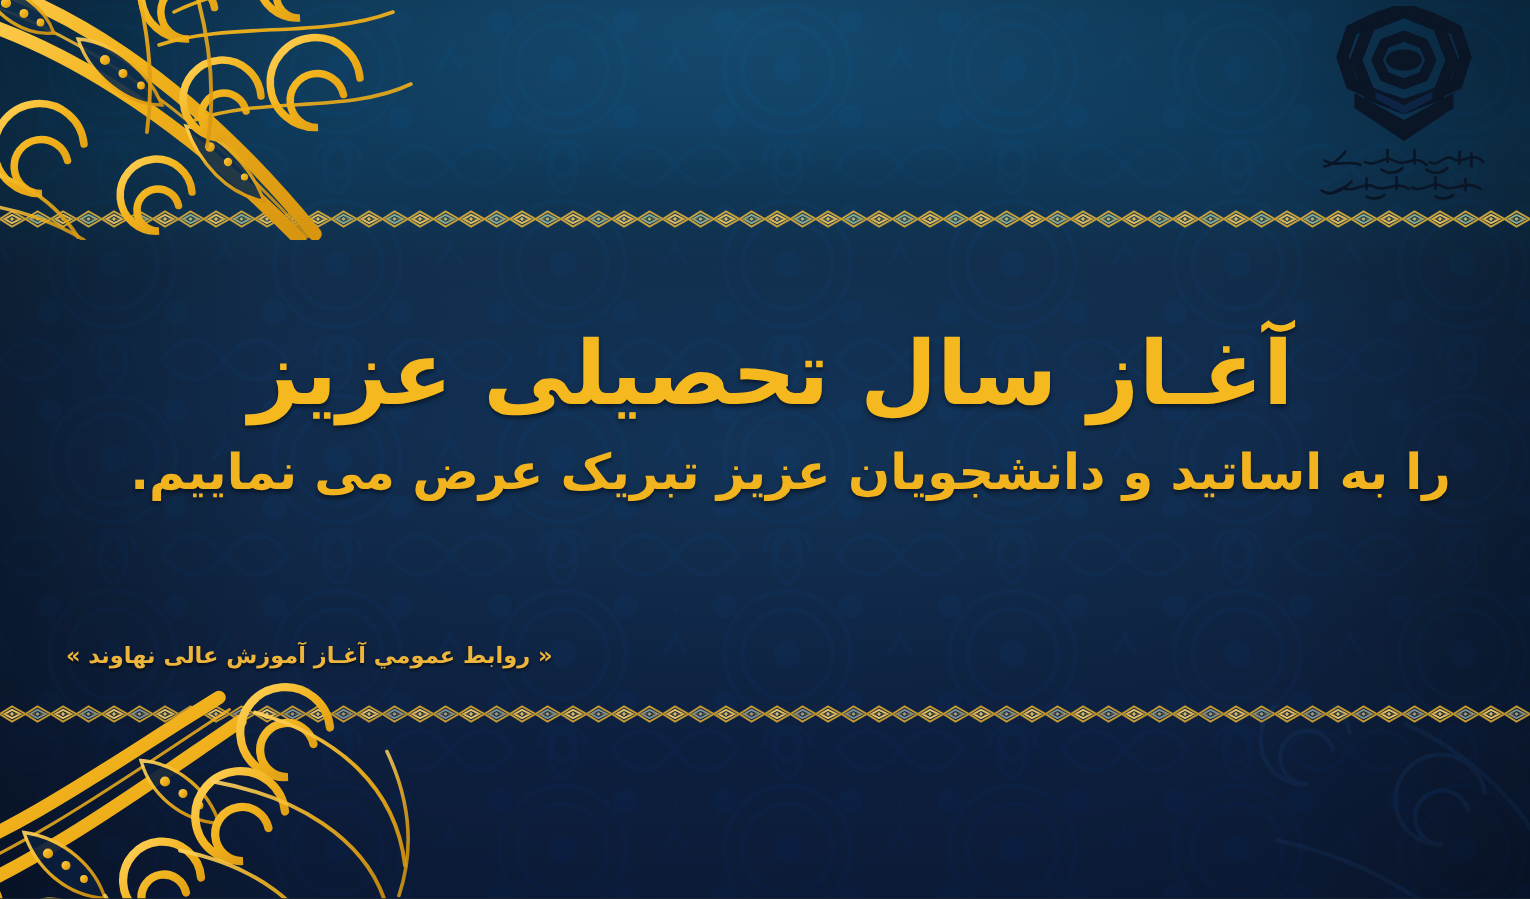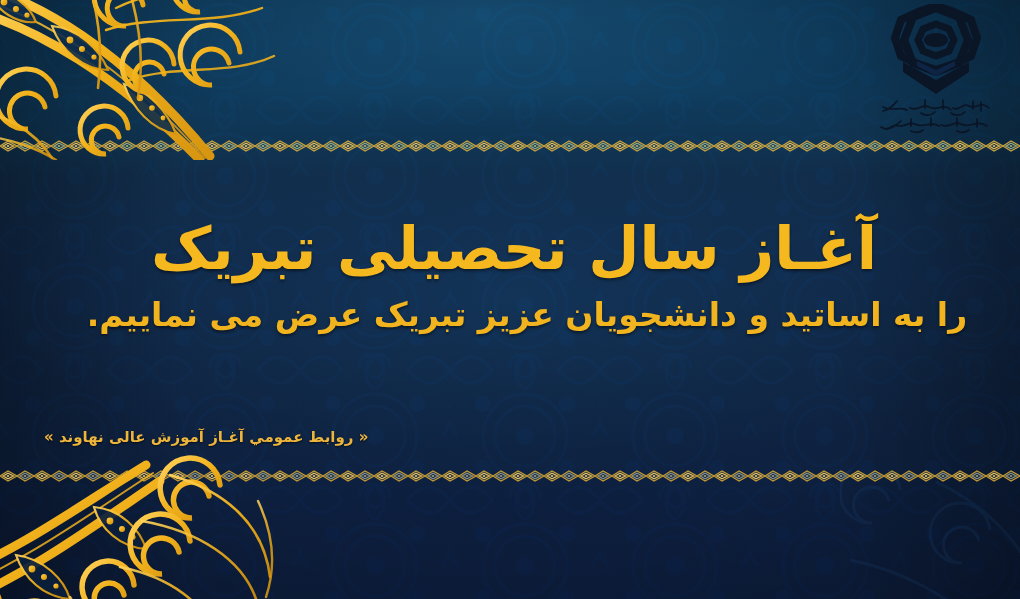--- a/index.html
+++ b/index.html
@@ -322,19 +322,19 @@
         <path d="M54 24 L54 32"></path>
           <path d="M34 25 L34 32"></path>
         <path d="M92 36 C 88 39, 84 39, 80 37"></path>
         <path d="M46 36 C 42 39, 38 39, 34 37"></path>
         <path d="M24 27 C 20 31, 16 34, 10 35"></path>
       </g>
     </svg>
   </div>
 
   <div class="headline-wrap">
-    <span class="headline">آغـاز سال تحصیلی تبریک</span>
+    <span class="headline">آغـاز سال تحصیلی عزیز</span>
     <span class="subline">را به اساتید و دانشجویان عزیز تبریک عرض می نماییم.</span>
   </div>
 
   <div class="signature">« روابط عمومي آغـاز آموزش عالی نهاوند »</div>
 
 </div>
 
 </body></html>

